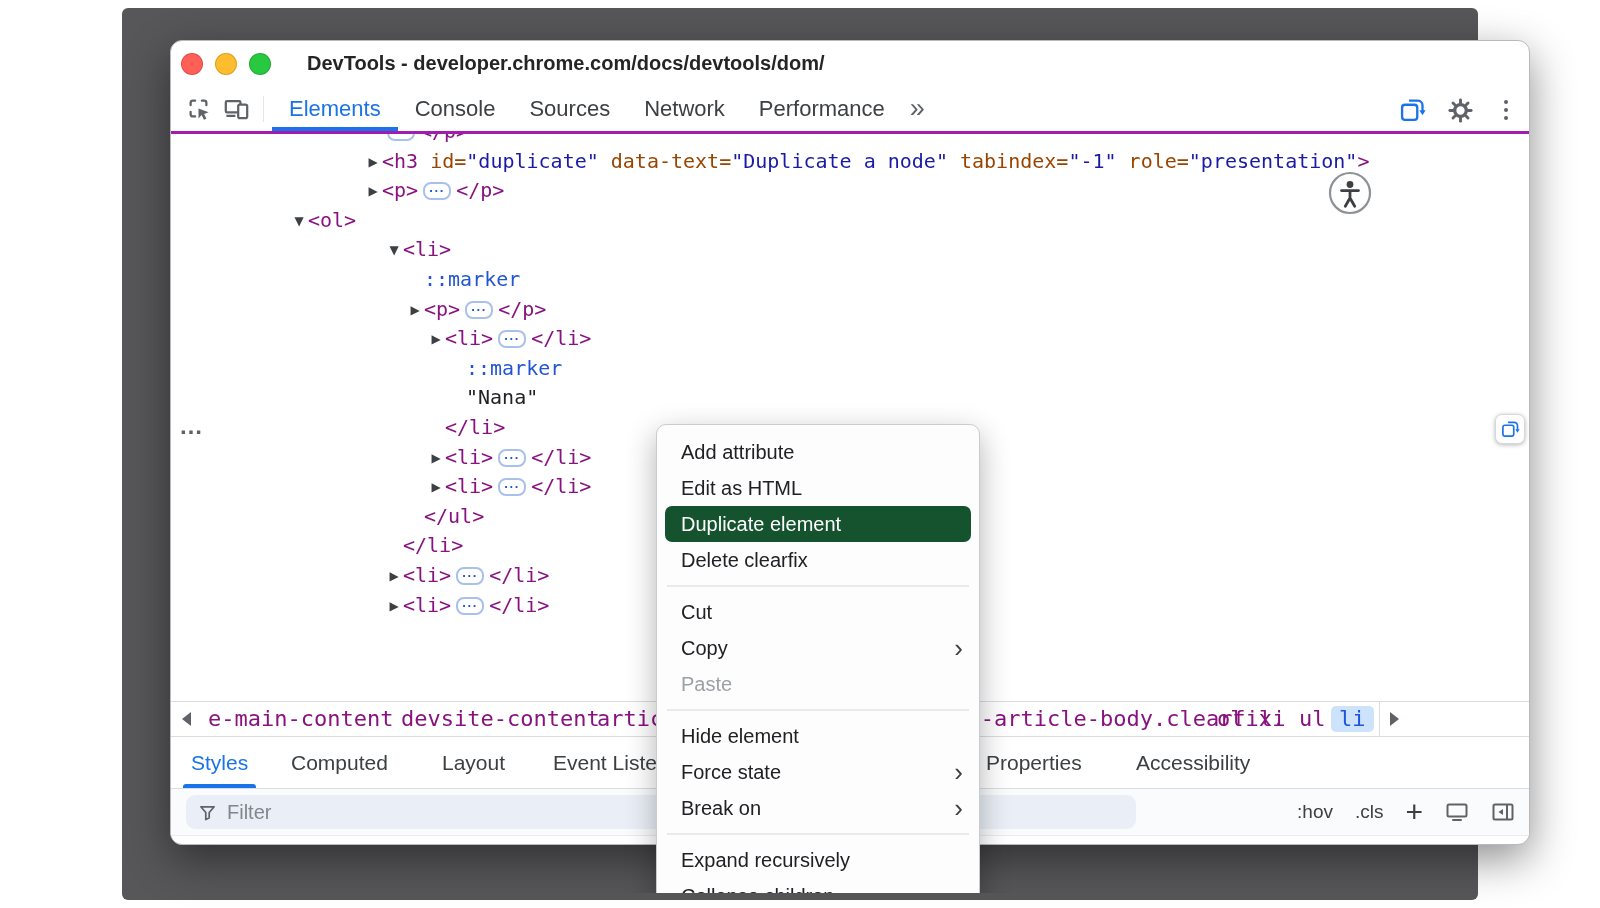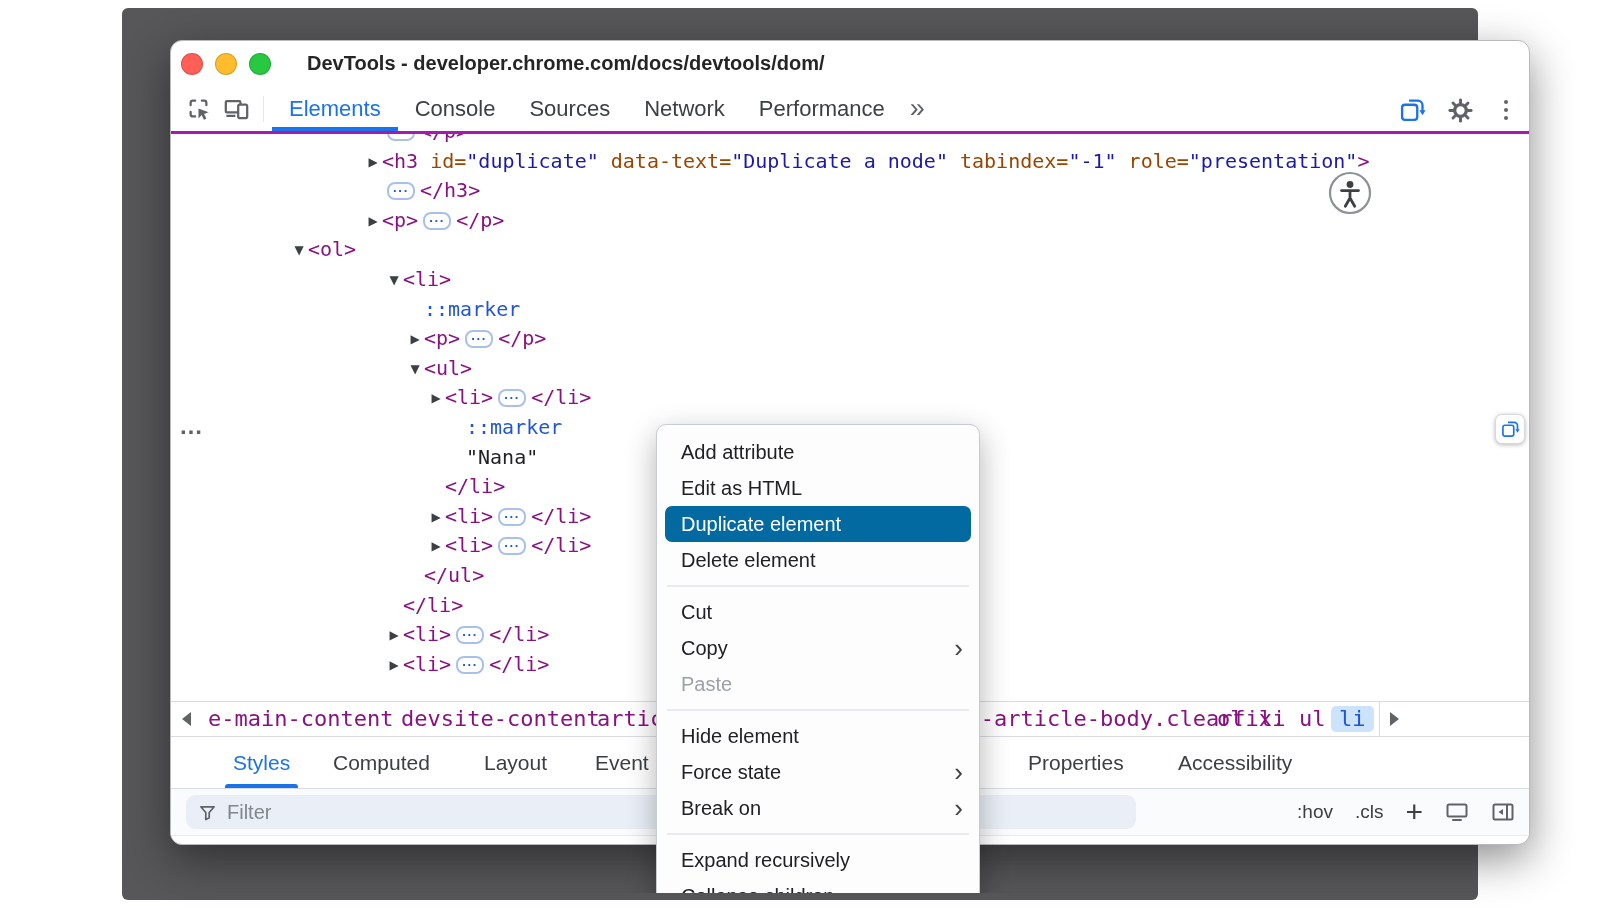--- a/index.html
+++ b/index.html
@@ -67,40 +67,40 @@
   .tri-l{width:0;height:0;border:7px solid transparent;border-right:9px solid #5F6368;border-left:0;}
   .tri-r{width:0;height:0;border:7px solid transparent;border-left:9px solid #5F6368;border-right:0;}
   .crumbs{position:absolute;left:0;top:0;width:100%;height:100%;
           font-family:"DejaVu Sans Mono","Liberation Mono",monospace;font-size:22px;}
   .crumb{position:absolute;top:0;height:34px;line-height:34px;color:#881280;white-space:nowrap;}
   .crumb.selc{top:4px;height:26px;line-height:26px;background:#CDE2FB;color:#1A56DB;border-radius:5px;
               padding:0 8px;margin-left:-8px;}
 
   
   .stabbar{position:absolute;left:0;top:696px;width:100%;height:52px;background:#fff;border-bottom:1px solid #DADCE0;}
-  .stab{position:absolute;top:0;height:100%;display:flex;align-items:center;font-size:21px;color:#3C4043;white-space:nowrap;margin-left:42px;}
+  .stab{position:absolute;top:0;height:100%;display:flex;align-items:center;font-size:21px;color:#3C4043;white-space:nowrap;}
   .stab.active{color:#1A73E8;font-weight:500;}
   .stab.active::after{content:"";position:absolute;left:-8px;right:-8px;bottom:0;height:4px;background:#1A73E8;
                       border-radius:3px 3px 0 0;}
 
   
   .filterbar{position:absolute;left:0;top:748px;width:100%;height:47px;background:#FAFBFC;border-bottom:1px solid #EAEBEC;}
   .finput{position:absolute;left:15px;top:6px;width:950px;height:34px;background:#EAEFF7;border-radius:9px;
           display:flex;align-items:center;padding:0 12px;}
   .fph{color:#80868B;font-size:20px;margin-left:10px;}
   .fright{position:absolute;right:14px;top:0;height:100%;display:flex;align-items:center;gap:22px;}
   .ftok{font-size:19px;font-weight:500;color:#3C4043;}
   .fplus{font-size:30px;font-weight:400;color:#3C4043;line-height:20px;}
 
   
   .menu-clip{position:absolute;left:494px;top:376px;width:402px;height:509px;overflow:hidden;z-index:60;}
   .menu{position:absolute;left:40px;top:40px;width:322px;background:#FDFDFE;border:1px solid #C8CBD0;border-radius:10px;
         box-shadow:0 10px 30px rgba(0,0,0,.30);padding:9px 0;font-size:20px;color:#202124;}
   .mitem{height:36px;display:flex;align-items:center;justify-content:space-between;padding:0 16px 0 24px;white-space:nowrap;}
-  .mitem.highlighted{background:#0369a1;color:#fff;margin:0 8px;padding:0 8px 0 16px;border-radius:7px;}
+  .mitem.highlighted{background:#14532d;color:#fff;margin:0 8px;padding:0 8px 0 16px;border-radius:7px;}
   .mitem.disabled{color:#9CA1A8;}
   .mdiv{height:0;border-top:2px solid #E8EAED;margin:7px 10px;}
   .chev{font-size:26px;color:#3C4043;line-height:20px;}
 </style>
 </head>
 <body>
 
 <div class="stage">
   <div class="backdrop">
     <div class="window">
@@ -162,27 +162,25 @@
               <i></i>
               <i></i>
               <i></i>
             </button>
         </div>
       </div>
 
       <div class="tree" id="tree">
           <div class="trow" style="padding-left: 193px; margin-top: -17px;"><span class="arrow"></span><span class="pill">···</span><span class="tk tk-tag">&lt;/p&gt;</span></div>
           <div class="trow" style="padding-left: 193px;"><span class="arrow">▶</span><span class="tk tk-tag">&lt;h3</span><span class="tk tk-attr"> id=</span><span class="tk tk-val">"duplicate"</span><span class="tk tk-attr"> data-text=</span><span class="tk tk-val">"Duplicate a node"</span><span class="tk tk-attr"> tabindex=</span><span class="tk tk-val">"-1"</span><span class="tk tk-attr"> role=</span><span class="tk tk-val">"presentation"</span><span class="tk tk-tag">&gt;</span></div>
-          <div class="trow" style="padding-left: 193px;"><span class="arrow"></span><span class="pill">···</span><span class="tk tk-tag">&lt;/h3&gt;</span></div>
           <div class="trow" style="padding-left: 193px;"><span class="arrow">▶</span><span class="tk tk-tag">&lt;p&gt;</span><span class="pill">···</span><span class="tk tk-tag">&lt;/p&gt;</span></div>
           <div class="trow" style="padding-left: 119px;"><span class="arrow">▼</span><span class="tk tk-tag">&lt;ol&gt;</span></div>
           <div class="trow" style="padding-left: 214px;"><span class="arrow">▼</span><span class="tk tk-tag">&lt;li&gt;</span></div>
           <div class="trow" style="padding-left: 235px;"><span class="arrow"></span><span class="tk tk-pseudo">::marker</span></div>
           <div class="trow" style="padding-left: 235px;"><span class="arrow">▶</span><span class="tk tk-tag">&lt;p&gt;</span><span class="pill">···</span><span class="tk tk-tag">&lt;/p&gt;</span></div>
-          <div class="trow" style="padding-left: 235px;"><span class="arrow">▼</span><span class="tk tk-tag">&lt;ul&gt;</span></div>
           <div class="trow" style="padding-left: 256px;"><span class="arrow">▶</span><span class="tk tk-tag">&lt;li&gt;</span><span class="pill">···</span><span class="tk tk-tag">&lt;/li&gt;</span></div>
           <div class="trow" style="padding-left: 277px;"><span class="arrow"></span><span class="tk tk-pseudo">::marker</span></div>
           <div class="trow" style="padding-left: 277px;"><span class="arrow"></span><span class="tk tk-text">"Nana"</span></div>
           <div class="trow" style="padding-left: 256px;"><span class="arrow"></span><span class="tk tk-tag">&lt;/li&gt;</span></div>
           <div class="trow" style="padding-left: 256px;"><span class="arrow">▶</span><span class="tk tk-tag">&lt;li&gt;</span><span class="pill">···</span><span class="tk tk-tag">&lt;/li&gt;</span></div>
           <div class="trow" style="padding-left: 256px;"><span class="arrow">▶</span><span class="tk tk-tag">&lt;li&gt;</span><span class="pill">···</span><span class="tk tk-tag">&lt;/li&gt;</span></div>
           <div class="trow" style="padding-left: 235px;"><span class="arrow"></span><span class="tk tk-tag">&lt;/ul&gt;</span></div>
           <div class="trow" style="padding-left: 214px;"><span class="arrow"></span><span class="tk tk-tag">&lt;/li&gt;</span></div>
           <div class="trow" style="padding-left: 214px;"><span class="arrow">▶</span><span class="tk tk-tag">&lt;li&gt;</span><span class="pill">···</span><span class="tk tk-tag">&lt;/li&gt;</span></div>
           <div class="trow" style="padding-left: 214px;"><span class="arrow">▶</span><span class="tk tk-tag">&lt;li&gt;</span><span class="pill">···</span><span class="tk tk-tag">&lt;/li&gt;</span></div>
@@ -268,21 +266,21 @@
           <div class="mitem">
             <span class="mlabel">Add attribute</span>
           </div>
           <div class="mitem">
             <span class="mlabel">Edit as HTML</span>
           </div>
           <div class="mitem highlighted">
             <span class="mlabel">Duplicate element</span>
           </div>
           <div class="mitem">
-            <span class="mlabel">Delete element</span>
+            <span class="mlabel">Delete clearfix</span>
           </div>
           <div class="mdiv"></div>
           <div class="mitem">
             <span class="mlabel">Cut</span>
           </div>
           <div class="mitem">
             <span class="mlabel">Copy</span>
             <span class="chev">›</span>
           </div>
           <div class="mitem disabled">

